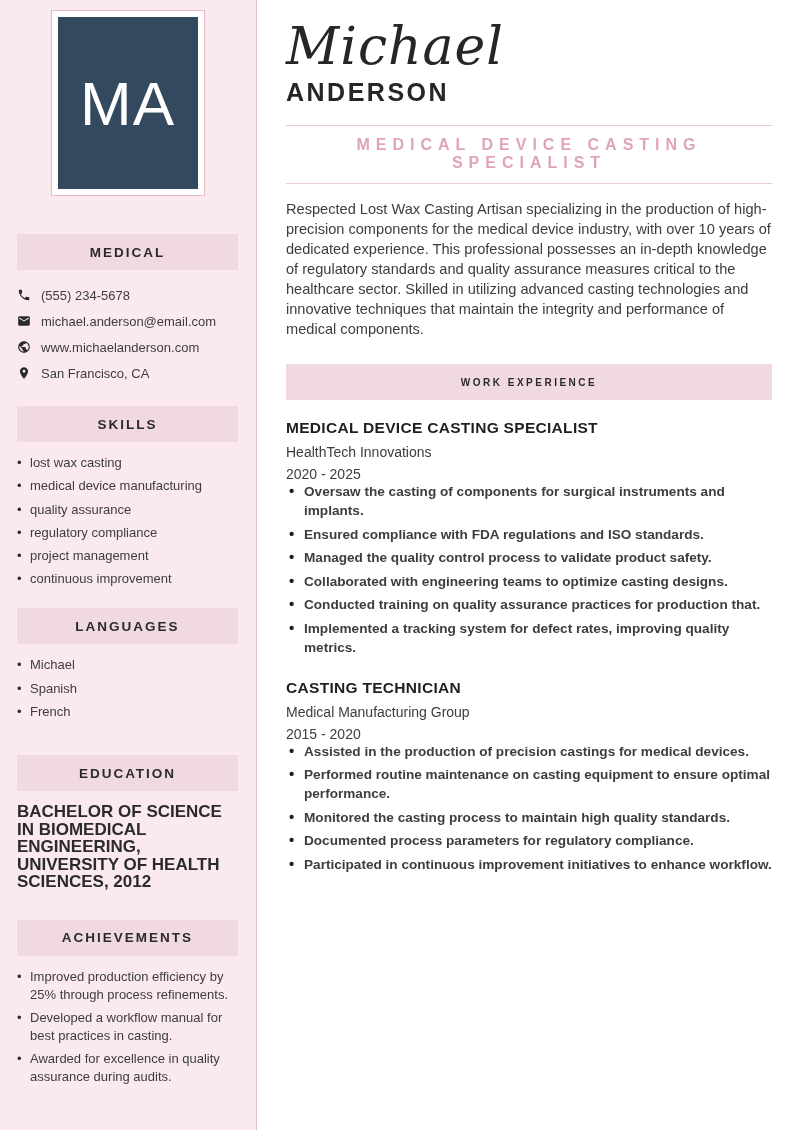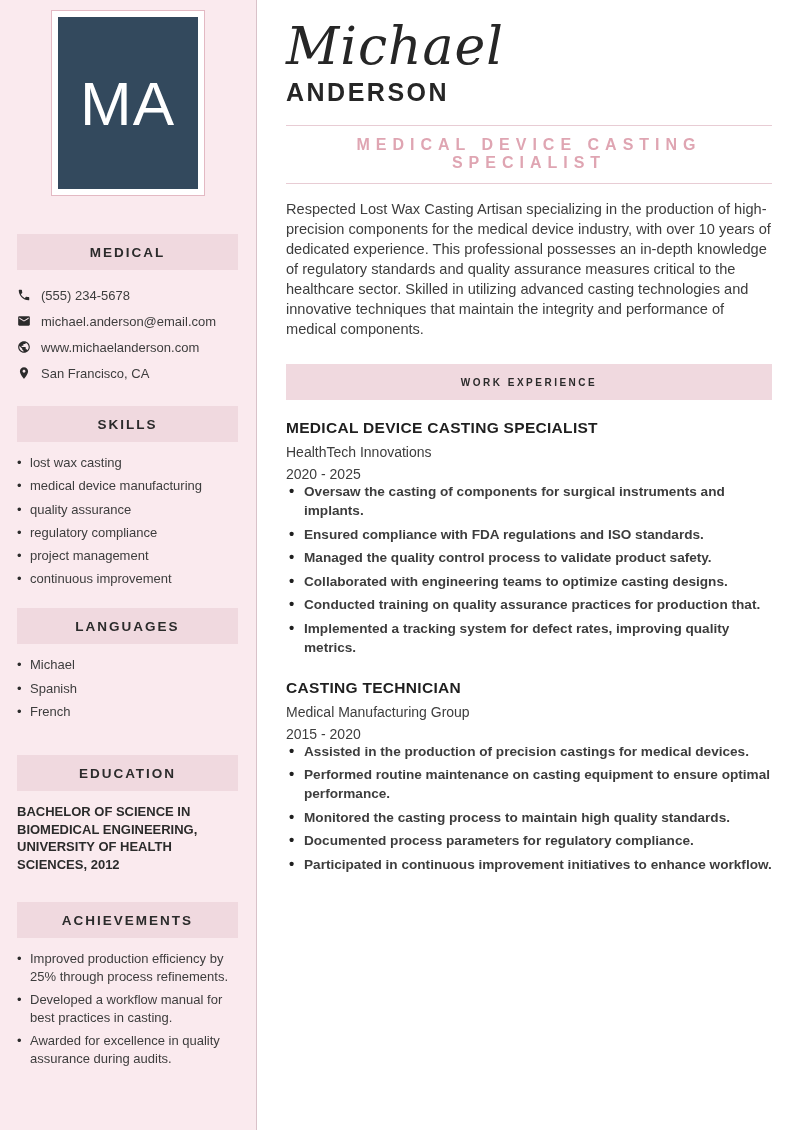--- a/index.html
+++ b/index.html
@@ -51,21 +51,21 @@
     position:relative; padding-left:13px;
     font-size:13px; line-height:18px; margin-bottom:5px;
     color:var(--text, #3d3d3d);
   }
   .sb-list.tight li { margin-bottom:5.3px; }
   .sb-list li::before {
     content:"\2022"; position:absolute; left:0; top:0;
     color:#2b2b2b;
   }
   .edu-text {
-    margin-top:12px; font-size:13px; font-weight:bold;
+    margin-top:12px; font-size:17px; font-weight:bold;
     line-height:17.5px; color:var(--heading, #2b2b2b);
     text-transform:uppercase;
   }
   .edu-spacer { height:9px; }
 
   
   .main { flex:1; padding:16px 28px 0 29px; background:#ffffff; }
   .first-name {
     font-family:"DejaVu Serif", serif; font-style:italic; font-weight:normal;
     font-size:52px; line-height:60px; color:#262626; letter-spacing:1px;

